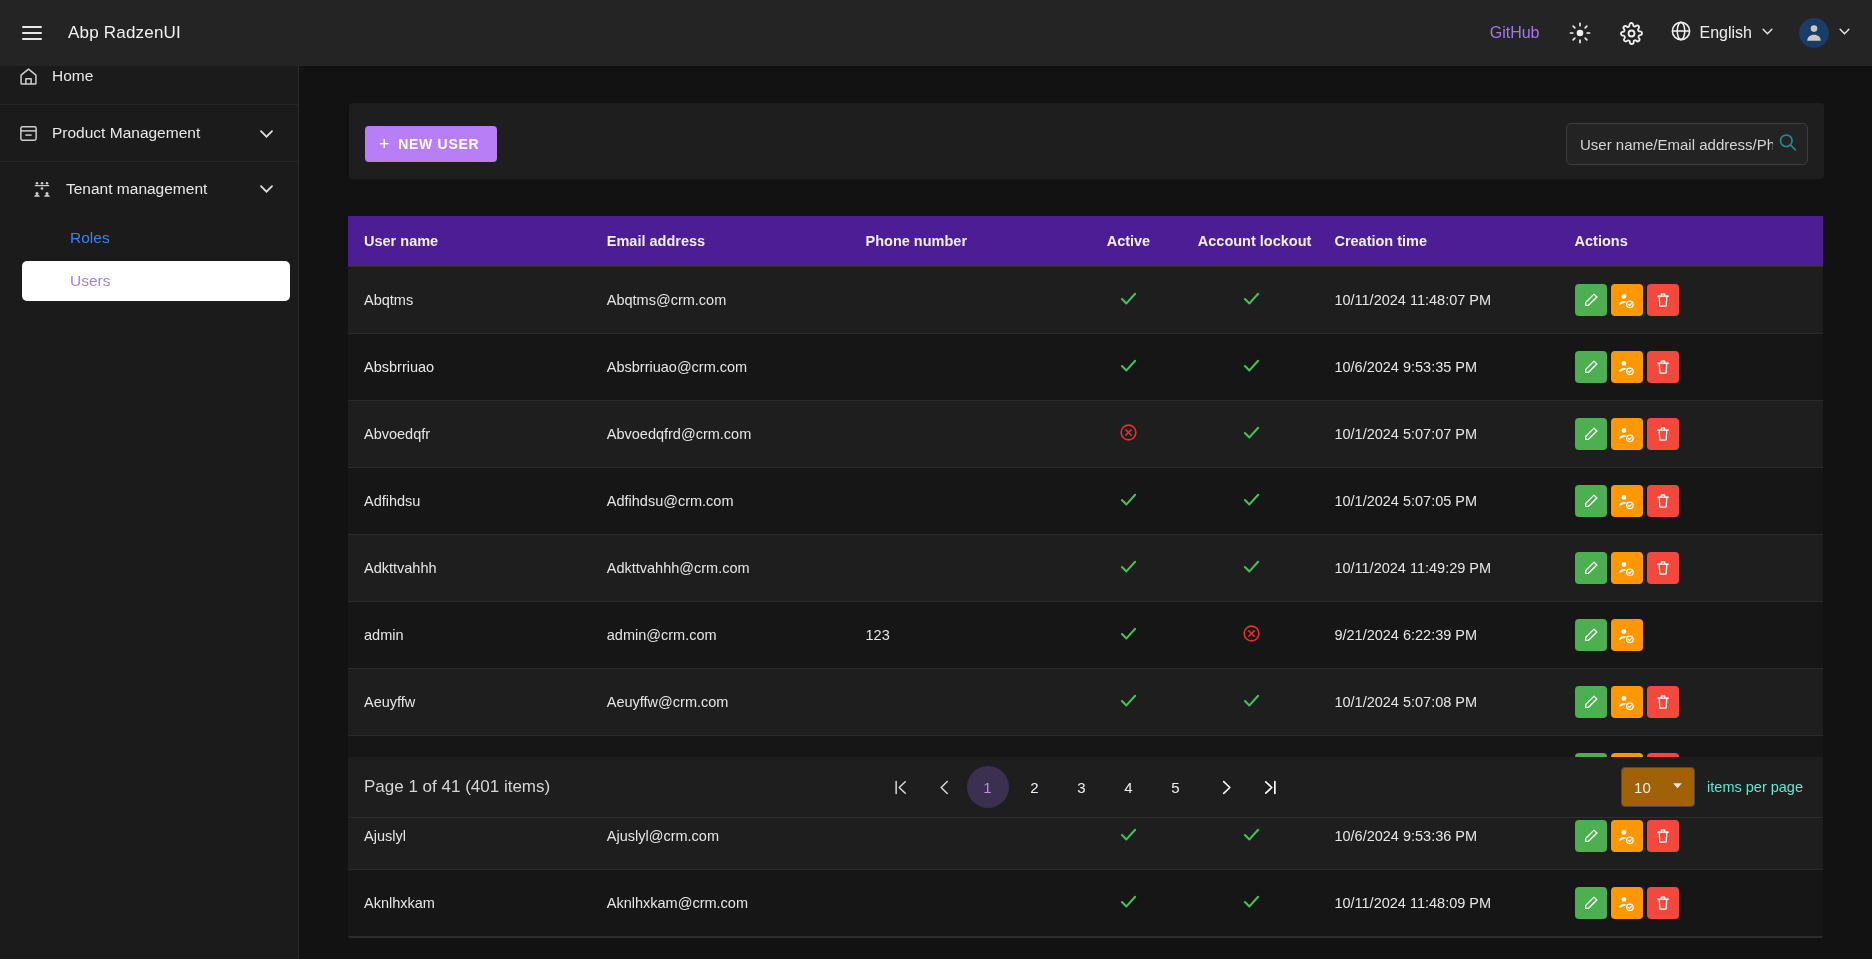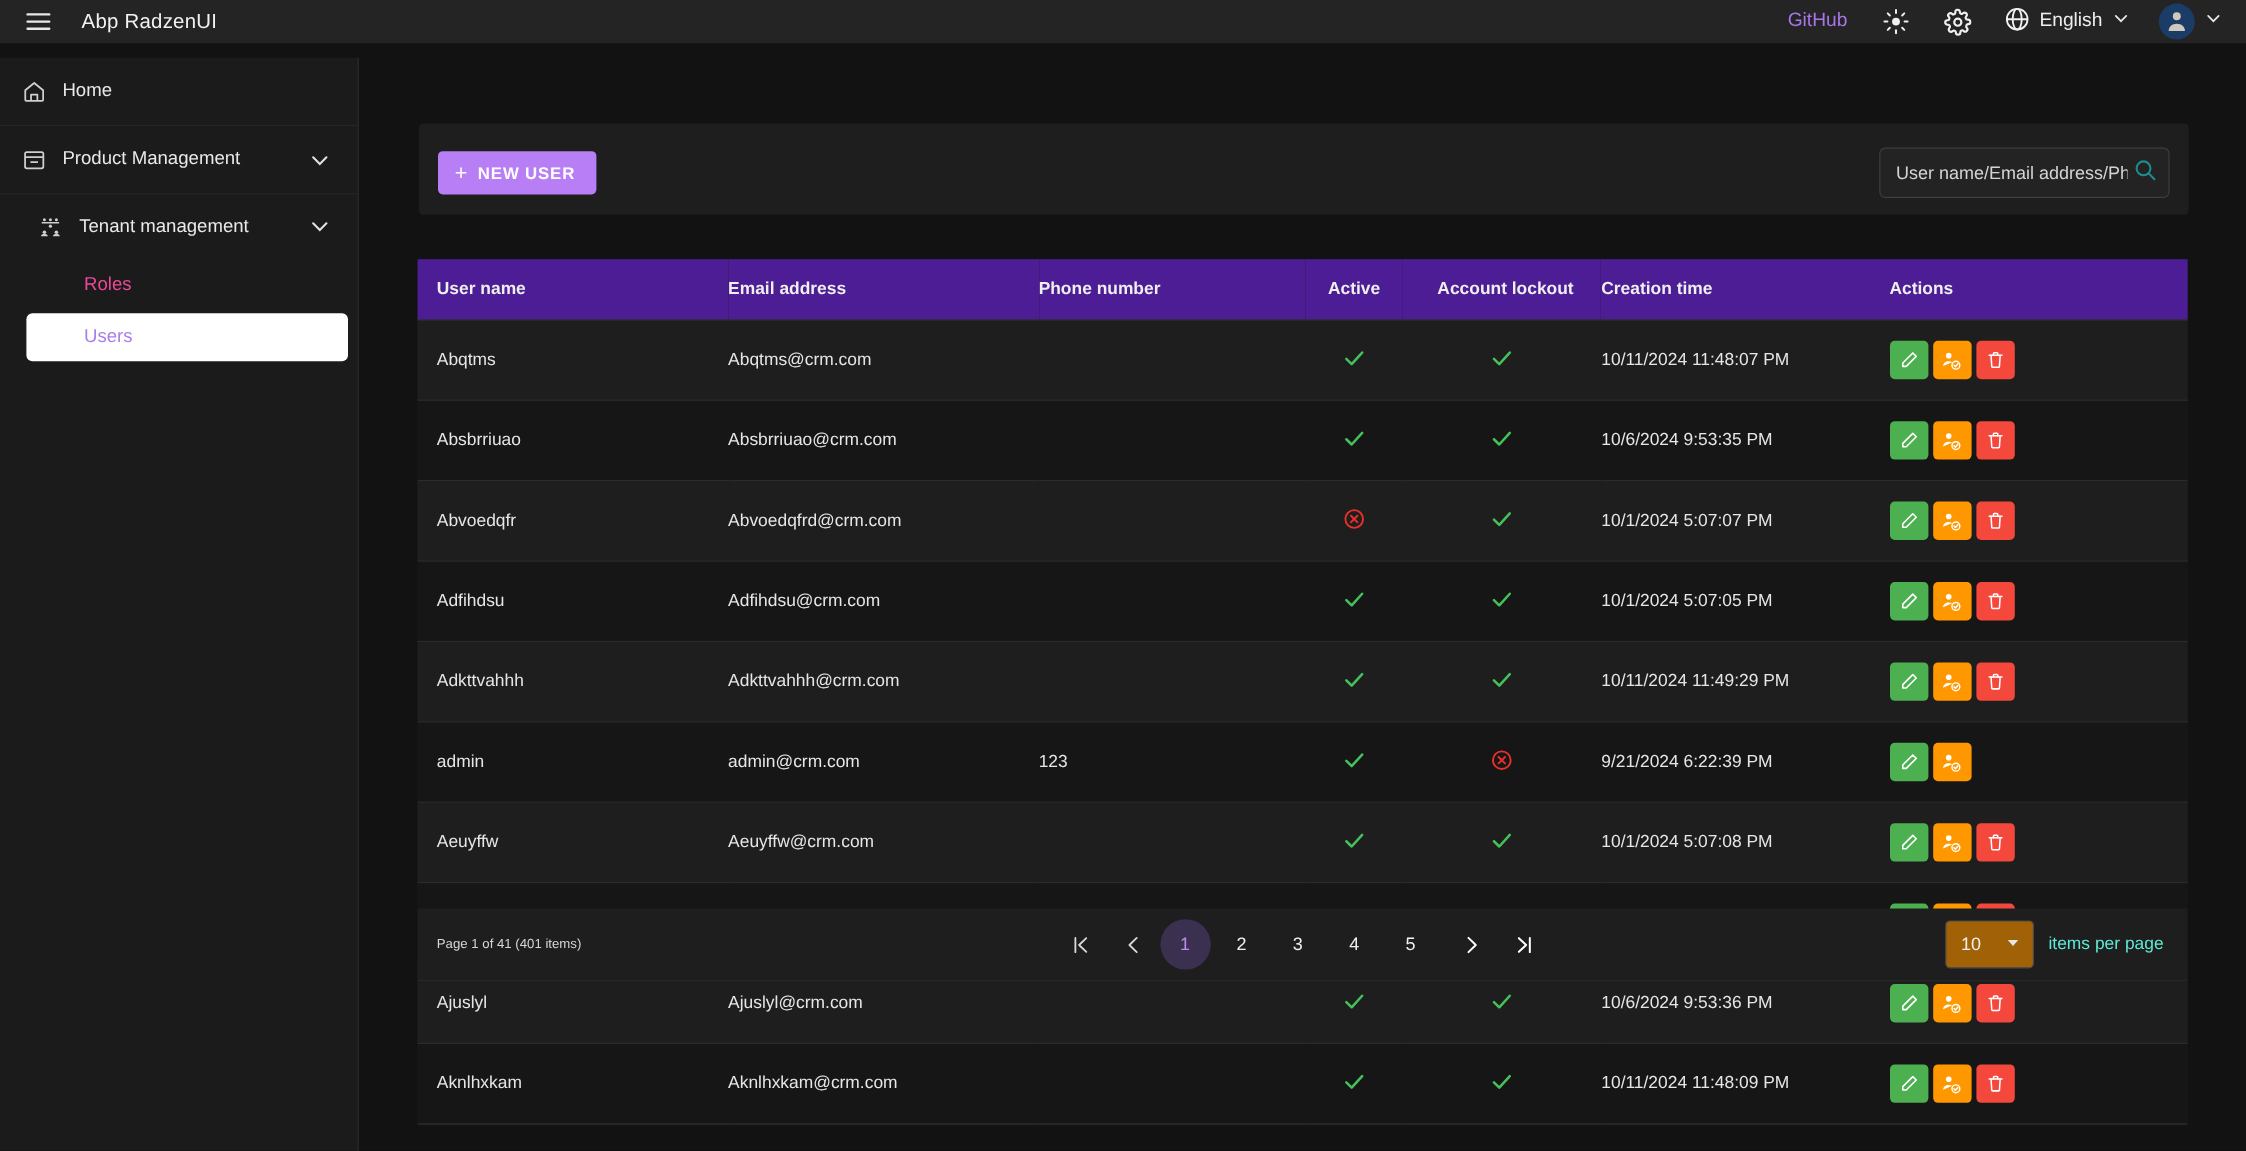--- a/index.html
+++ b/index.html
@@ -6,21 +6,21 @@
   html, body {
     width: 1872px; height: 959px;
     background: #121212;
     font-family: "Liberation Sans", sans-serif;
     overflow: hidden;
   }
   body { position: relative; }
 
   
   .topbar {
-    position: absolute; top: 0; left: 0; width: 1872px; height: 36px;
+    position: absolute; top: 0; left: 0; width: 1872px; height: 66px;
     background: #242424;
     display: flex; align-items: center;
     z-index: 20;
   }
   .hamburger {
     width: 52px; height: 48px;
     display: flex; flex-direction: column; align-items: center; justify-content: center;
     gap: 4px; cursor: pointer; margin-left: 6px;
   }
   .hamburger span { display: block; width: 20px; height: 2px; background: #e8e8e8; border-radius: 1px; }
@@ -69,21 +69,21 @@
     color: #e9e9e9; font-size: 15.5px; cursor: pointer;
     border-bottom: 1px solid #262626;
   }
   .nav-item .nv-ico { width: 34px; display: flex; align-items: center; flex: 0 0 34px; }
   .nav-item .nv-label { flex: 1 1 auto; white-space: nowrap; }
   .nav-item .nv-chev { flex: 0 0 auto; display: flex; align-items: center; }
   .nav-sub { padding-left: 14px; }
   .nav-sub .nav-item { border-bottom: none; height: 53px; }
   .nav-leaf {
     display: flex; align-items: center; height: 40px; margin: 3px 8px 3px 8px;
-    padding-left: 48px; font-size: 15.5px; color: #ec4899;
+    padding-left: 48px; font-size: 15.5px; color: #3b82f6;
     border-radius: 5px; cursor: pointer;
   }
   .nav-leaf.active { background: #ffffff; color: #a87fe8; }
 
   
   .main {
     position: absolute; top: 48px; left: 299px; width: 1573px; height: 911px;
     background: #121212; overflow: hidden;
   }
   .panel {
@@ -154,21 +154,21 @@
   .act-perm { background: #ff9800; }
   .act-del  { background: #f4483c; }
 
   
   .pager {
     position: absolute; left: 348px; top: 757px; width: 1475px; height: 61px;
     background: #1e1e1e; display: flex; align-items: center;
     padding: 0 20px 0 16px; border-bottom: 1px solid #2e2e2e;
     border-radius: 0 0 3px 3px;
   }
-  .pager-summary { color: #d6d6d6; font-size: 11px; }
+  .pager-summary { color: #d6d6d6; font-size: 17px; }
   .pager-nav {
     position: absolute; left: 50%; transform: translateX(-50%);
     display: flex; align-items: center; gap: 0px;
   }
   .pg-arrow {
     width: 44px; height: 40px; display: flex; align-items: center; justify-content: center;
     color: #d9d9d9; cursor: pointer;
   }
   .pg-num {
     width: 42px; height: 42px; border-radius: 50%;

